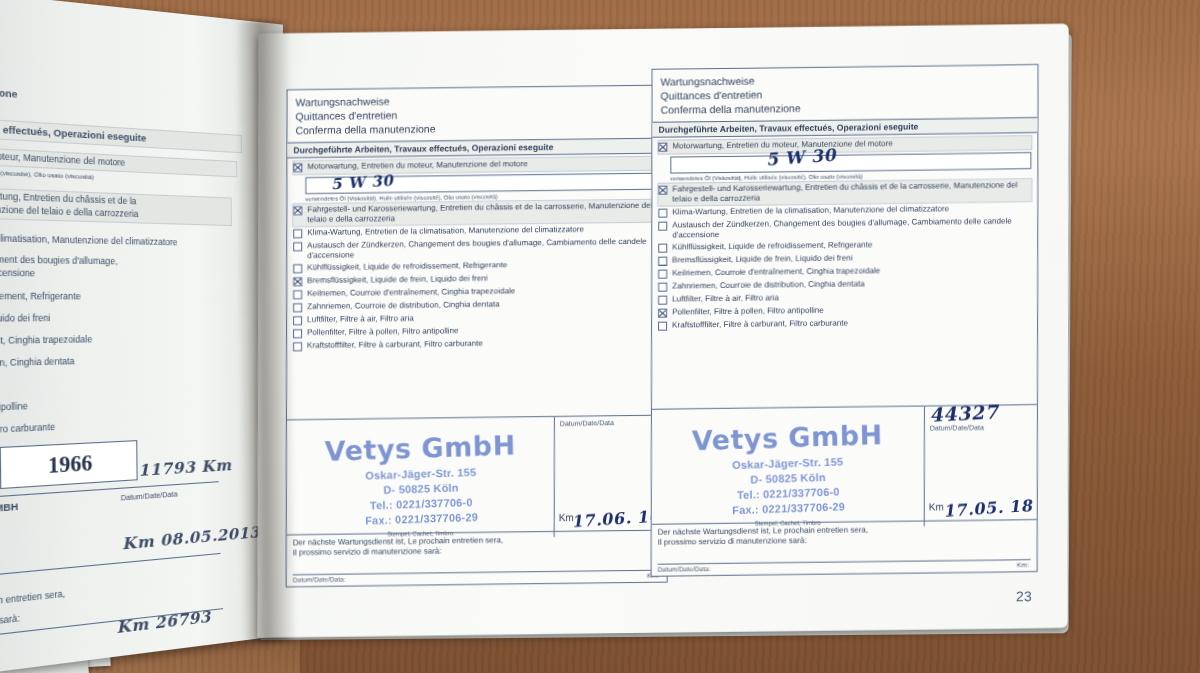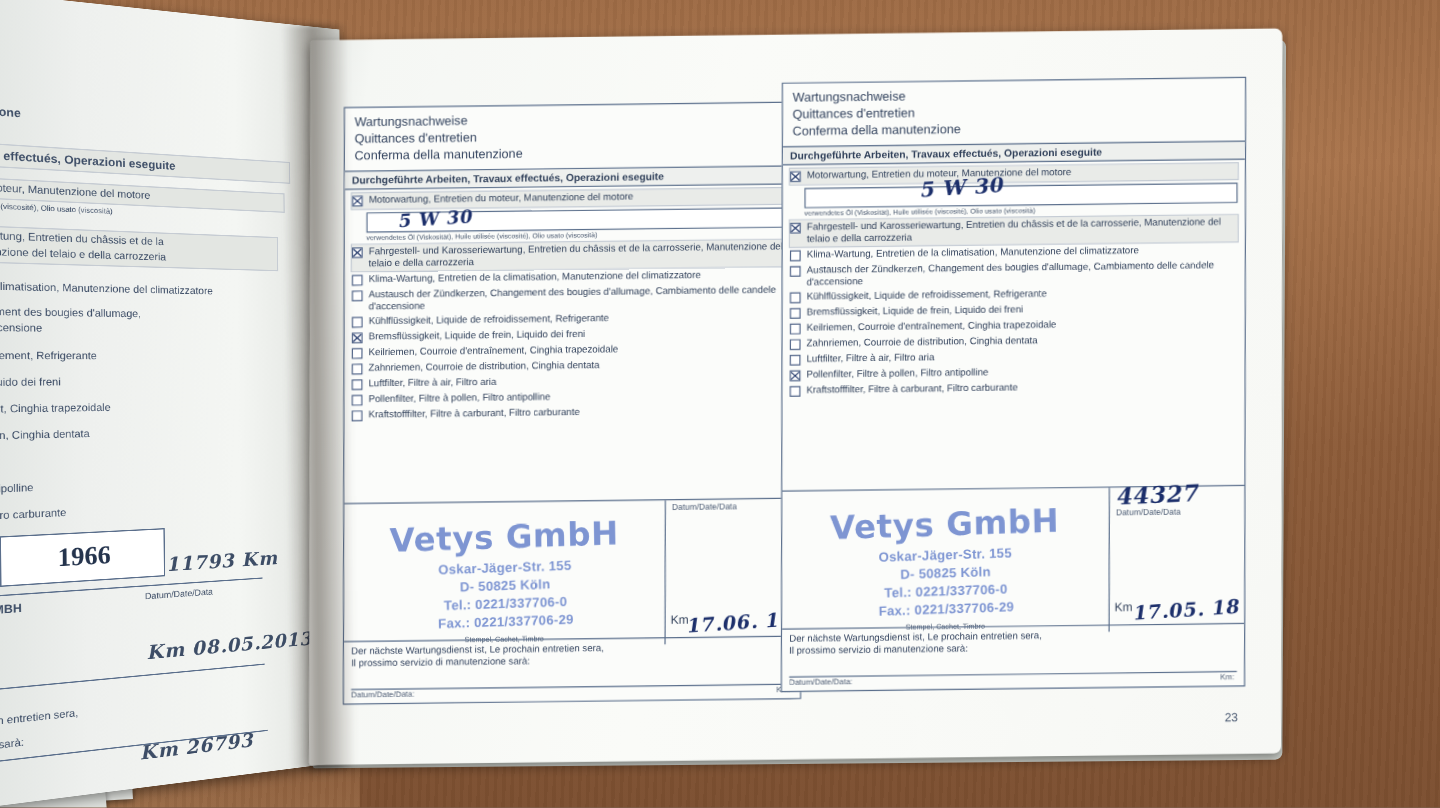--- a/index.html
+++ b/index.html
@@ -296,21 +296,21 @@
     position: absolute;
     font-size: 15px;
     transform: rotate(-3deg);
   }
 
   
   #page-number {
     position: absolute;
     right: 36px;
     bottom: 24px;
-    font-size: 10px;
+    font-size: 14px;
     color: #4b5a72;
     font-family: "Liberation Sans", sans-serif;
     margin-top: 16px;
   }
 
   
   #left-content {
     position: absolute;
     inset: 0;
     overflow: hidden;

